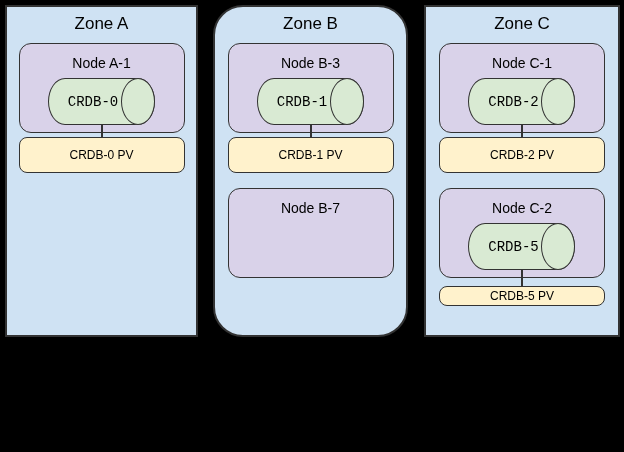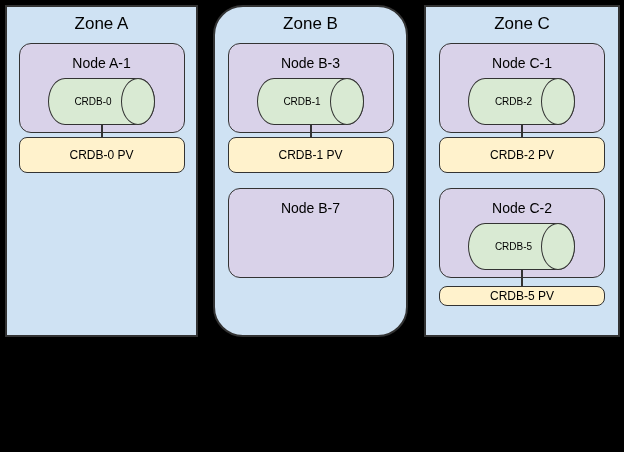--- a/index.html
+++ b/index.html
@@ -47,21 +47,22 @@
   }
   .cyl-cap{
     position:absolute;right:0;top:0;width:34px;height:47px;
     background:var(--cylinder-fill,#d9ead3);
     border:1.5px solid var(--border,#333);
     border-radius:50%;box-sizing:border-box;
   }
   .cyl-label{
     position:absolute;left:0;top:0;bottom:0;right:16px;
     display:flex;align-items:center;justify-content:center;
-    font-size:10px;
+    font-size:14px;
+    font-family:Liberation Mono, monospace;
   }
   .connector{
     position:absolute;left:50%;margin-left:-1px;width:2px;
     background:var(--border,#333);
   }
   .conn-row1{top:117px;height:13px;}
   .conn-row2{top:263px;height:16px;}
   .pv{
     position:absolute;left:50%;margin-left:-83px;width:166px;height:36px;
     background:var(--pv-fill,#fff2cc);

